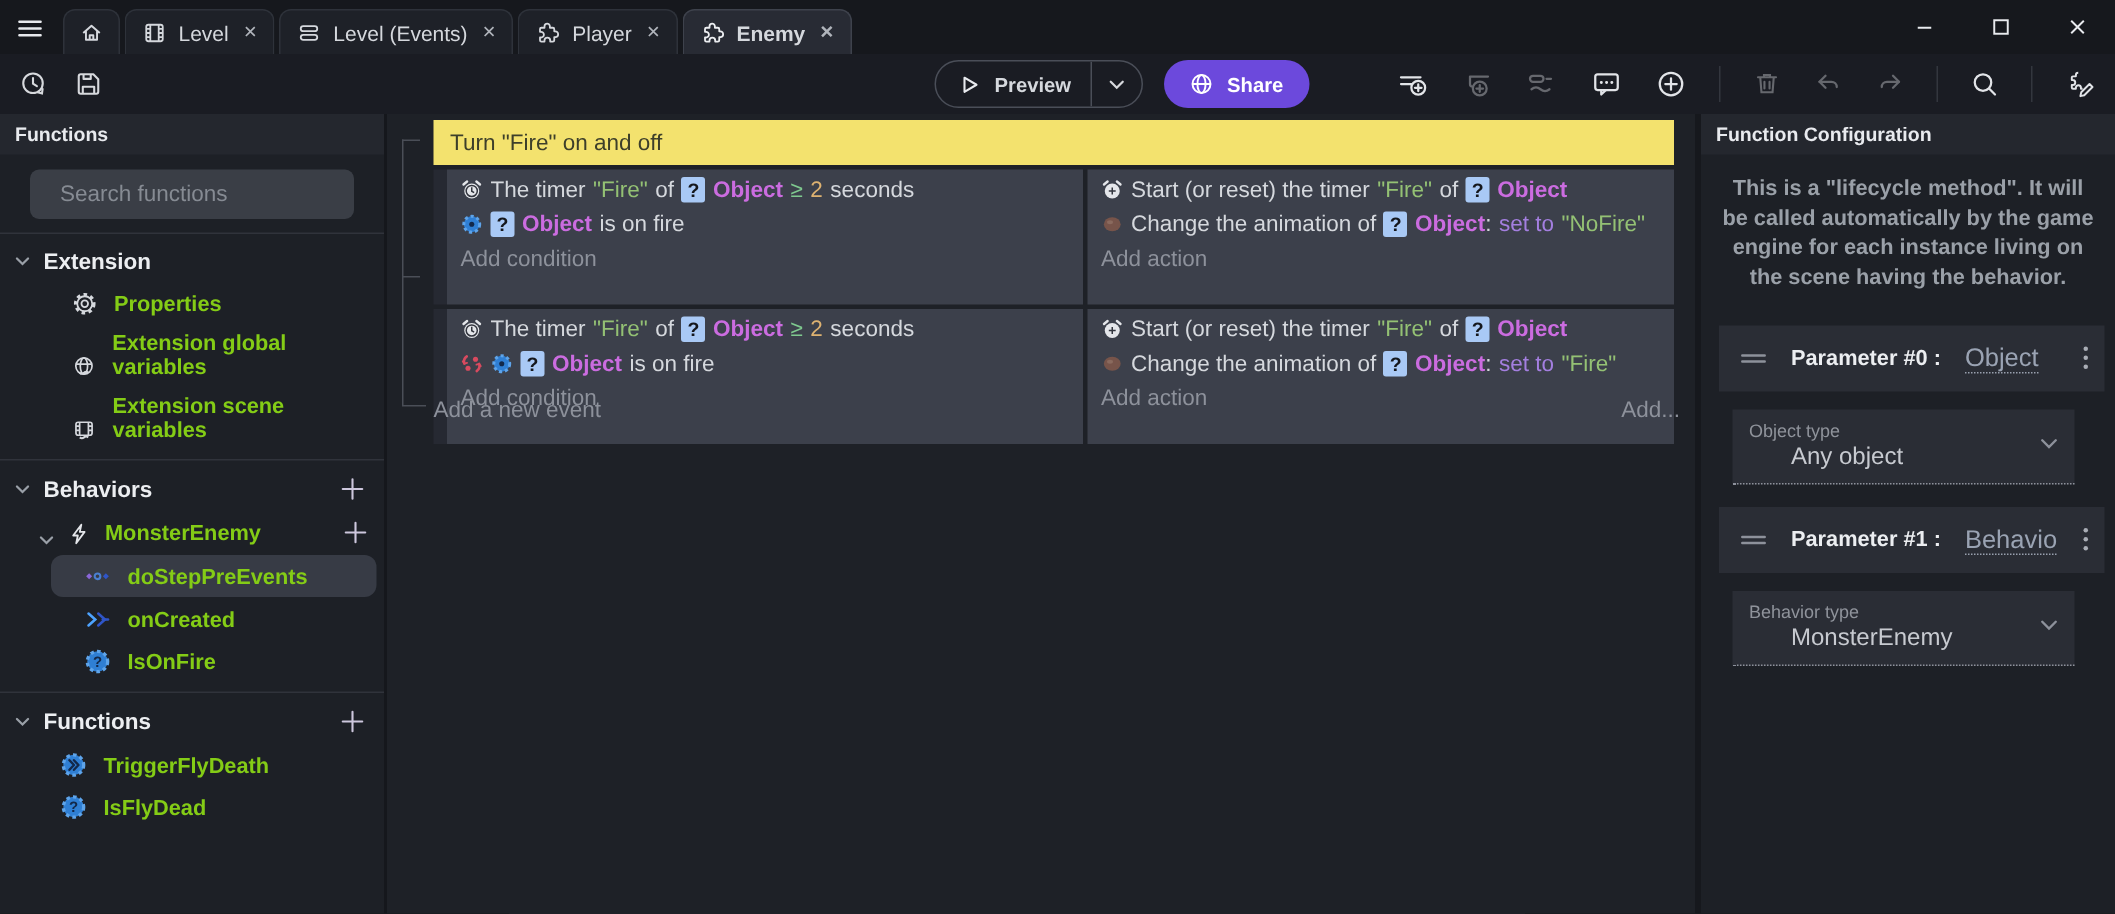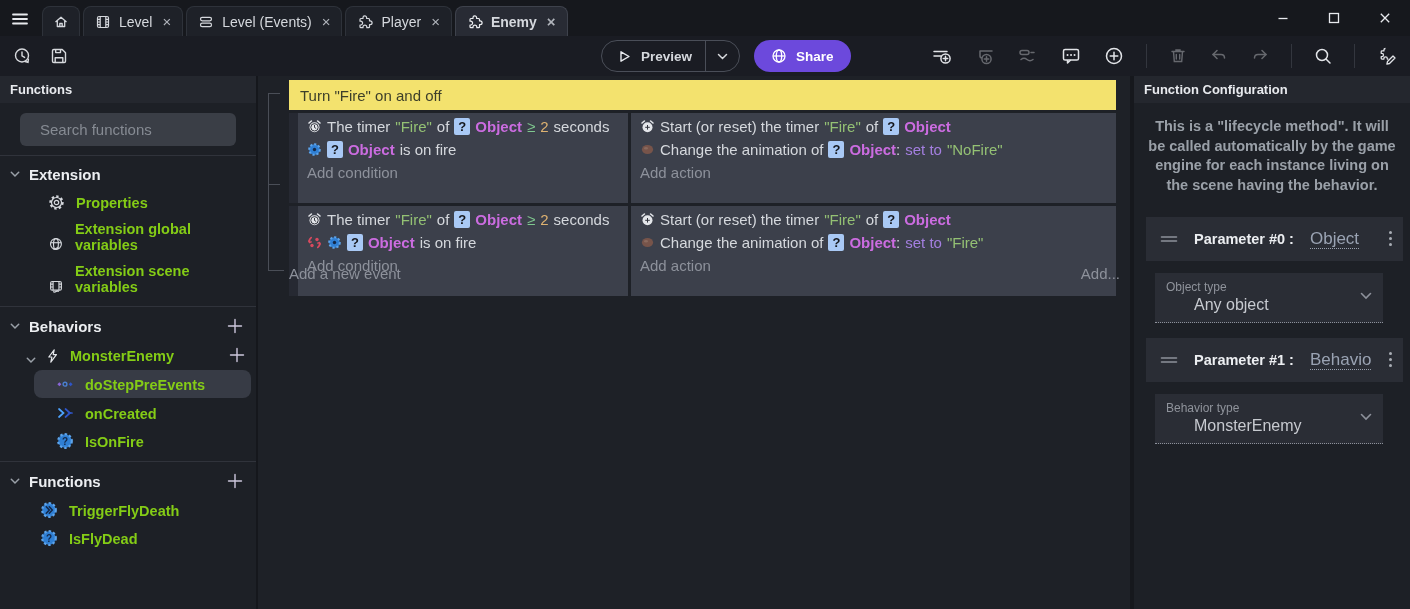--- a/index.html
+++ b/index.html
@@ -18,21 +18,21 @@
          font-size:14px; color:#d5d8dd; cursor:default; }
   .tab.home { padding:0 10px; }
   .tab.active { background:#282b34; border-color:#3e424c; font-weight:bold; }
   .tab .close { color:#b0b4bb; font-size:15px; line-height:1; padding-left:2px; }
   .winctrls { position:absolute; right:14px; top:7px; display:flex; gap:29px; align-items:center; }
   .winbtn { width:22px; height:22px; display:flex; align-items:center; justify-content:center; }
 
   
   .toolbar { height:40px; background:#1a1c23; position:relative; display:flex; align-items:center; }
   .tb-left { position:absolute; left:12px; display:flex; gap:17px; align-items:center; }
-  .tb-center { position:absolute; left:601px; display:flex; gap:14px; align-items:center; }
+  .tb-center { position:absolute; left:623px; display:flex; gap:14px; align-items:center; }
   .preview-btn { display:flex; align-items:stretch; height:32px; border:1px solid #4a4e58; border-radius:17px; overflow:hidden; }
   .preview-main { display:flex; align-items:center; gap:9px; padding:0 13px 0 15px; font-weight:bold; font-size:13.5px; }
   .preview-arrow { display:flex; align-items:center; padding:0 11px; border-left:1px solid #4a4e58; }
   .share-btn { display:flex; align-items:center; gap:9px; height:32px; padding:0 17px; background:#6c49dc; border-radius:17px; font-weight:bold; font-size:13.5px; color:#fff; }
   .tb-right { position:absolute; right:12px; display:flex; gap:21px; align-items:center; }
   .tdiv { width:1px; height:24px; background:#33363e; }
 
   
   .content { display:flex; height:533px; }
 
@@ -53,21 +53,21 @@
   .empty-text { color:#9aa0a8; font-weight:400; padding:4px 10px 8px 30px; font-size:14.5px; }
 
   
   .events { flex:1; background:#1e2127; position:relative; font-size:15px; }
   .tree-v { position:absolute; left:10px; top:17px; width:1px; height:177px; background:#4a4e57; }
   .tree-h { position:absolute; left:10px; height:1px; background:#4a4e57; }
   .events-col { position:absolute; left:31px; top:4px; width:827px; }
   .comment { height:30px; background:#f3e26e; color:#3d3f2a; display:flex; align-items:center; padding:0 11px; }
   .event { display:flex; margin-top:3px; min-height:72px; }
   .dragstrip { width:9px; background:#262932; flex:none; }
-  .conds { width:330px; flex:none; background:#3c404b; padding:2px 0 19px; }
+  .conds { width:424px; flex:none; background:#3c404b; padding:2px 0 19px; }
   .acts { flex:1; background:#3c404b; margin-left:3px; padding:2px 0 3px; }
   .row { display:flex; align-items:center; gap:5px; padding:1px 9px; min-height:23px; line-height:21px; color:#d5d8dd; }
   .muted { color:#8d919b; }
   .g { color:#94c174; }
   .obj { color:#cb6ce0; font-weight:bold; }
   .q { background:#a9c9f5; color:#15171c; font-weight:bold; font-size:13px; padding:0 4px; border-radius:2px; line-height:17px; }
   .op { color:#7fc98f; }
   .num { color:#deb271; }
   .setto { color:#a47fe0; }
   .nogap { display:inline-flex; }

